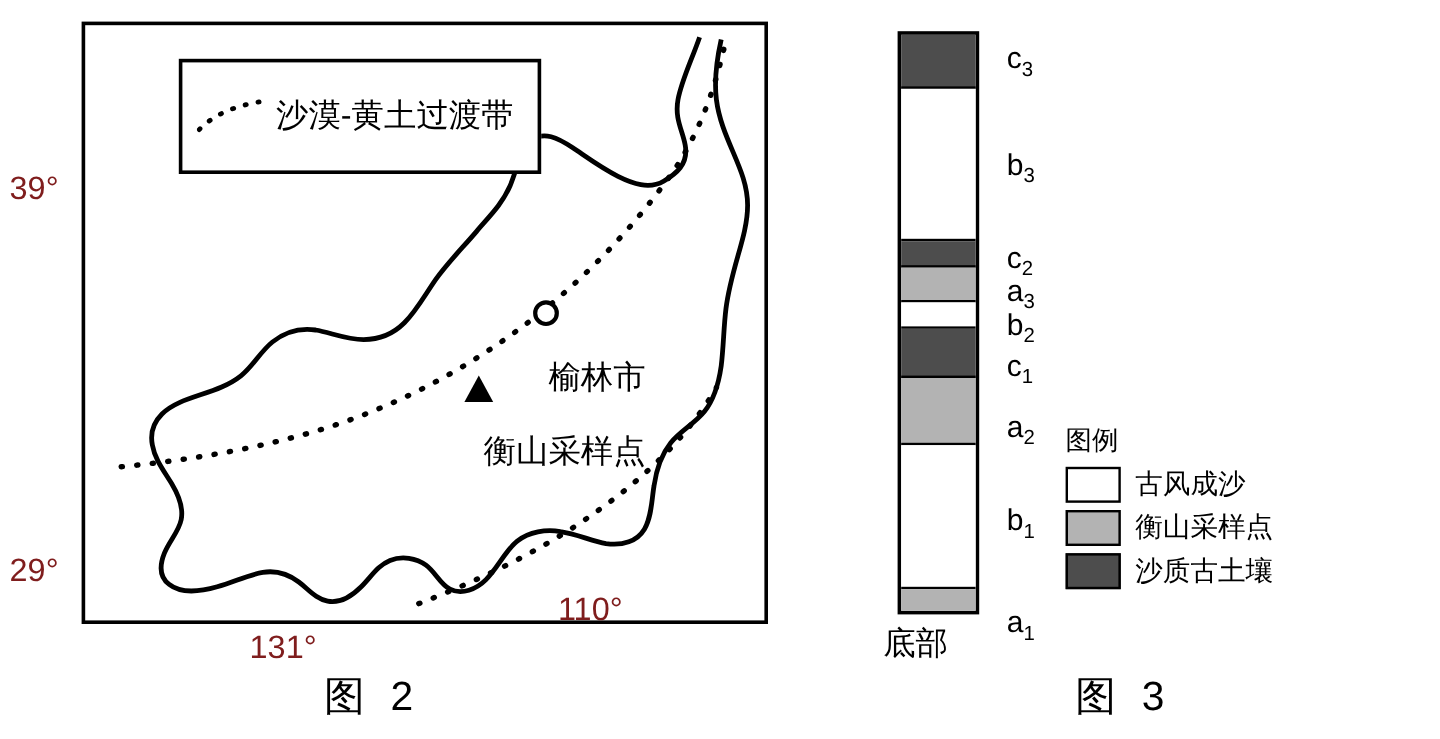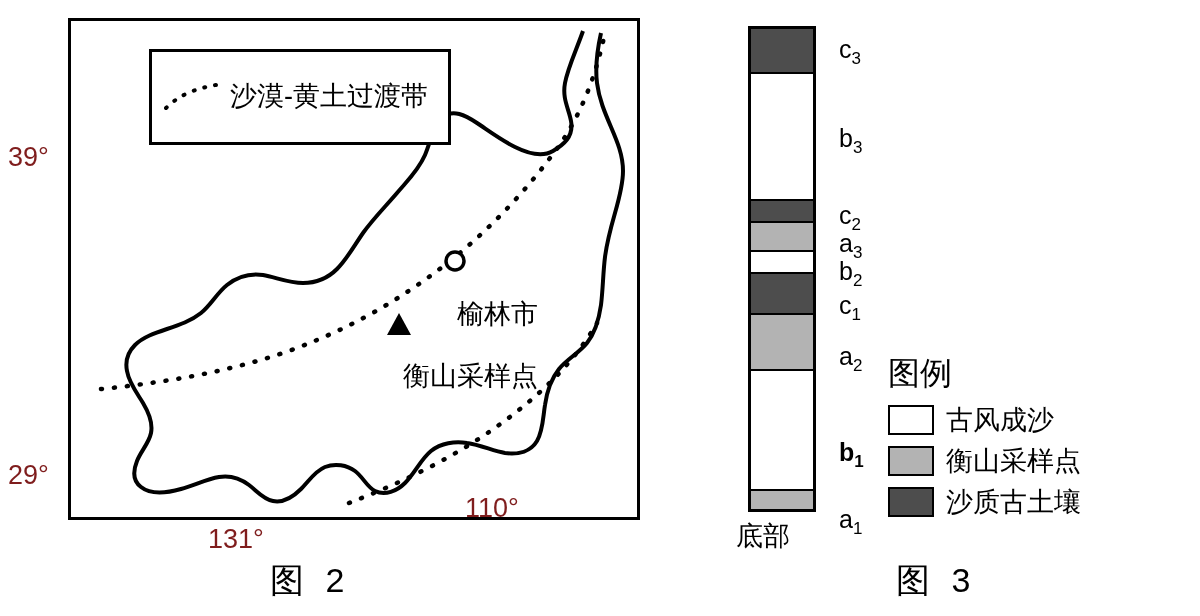--- a/index.html
+++ b/index.html
@@ -138,39 +138,39 @@
     white-space: nowrap;
   }
 
   #legend3 {
     position: absolute;
     left: 188px;
     top: 352px;
     width: 280px;
   }
   #legend3-title {
-    font-size: 32px;
+    font-size: 22px;
     margin-bottom: 6px;
     white-space: nowrap;
   }
   .legend3-row {
     display: flex;
     align-items: center;
     margin-bottom: 5px;
   }
   .legend3-swatch {
     width: 46px;
     height: 30px;
     border: 2px solid #000;
     box-sizing: border-box;
     margin-right: 12px;
     flex: none;
   }
   .legend3-text {
-    font-size: 27px;
+    font-size: 23px;
     white-space: nowrap;
   }
 
   #fig3-caption {
     position: absolute;
     left: 196px;
     top: 558px;
     font-size: 34px;
     letter-spacing: 6px;
     white-space: nowrap;
@@ -297,15 +297,15 @@
   </div>
 
   <div id="fig3-caption">图 3</div>
 <div class="bed-label" style="top: 35px;">c<sub>3</sub></div>
     <div class="bed-label" style="top: 124px;">b<sub>3</sub></div>
     <div class="bed-label" style="top: 201px;">c<sub>2</sub></div>
     <div class="bed-label" style="top: 229px;">a<sub>3</sub></div>
     <div class="bed-label" style="top: 257px;">b<sub>2</sub></div>
     <div class="bed-label" style="top: 291px;">c<sub>1</sub></div>
     <div class="bed-label" style="top: 342px;">a<sub>2</sub></div>
-    <div class="bed-label" style="top: 438px; font-weight: bold;">b<sub>1</sub></div>
+    <div class="bed-label" style="top: 420px;">b<sub>1</sub></div>
     <div class="bed-label" style="top: 505px;">a<sub>1</sub></div>
   </div>
 
 </body></html>

